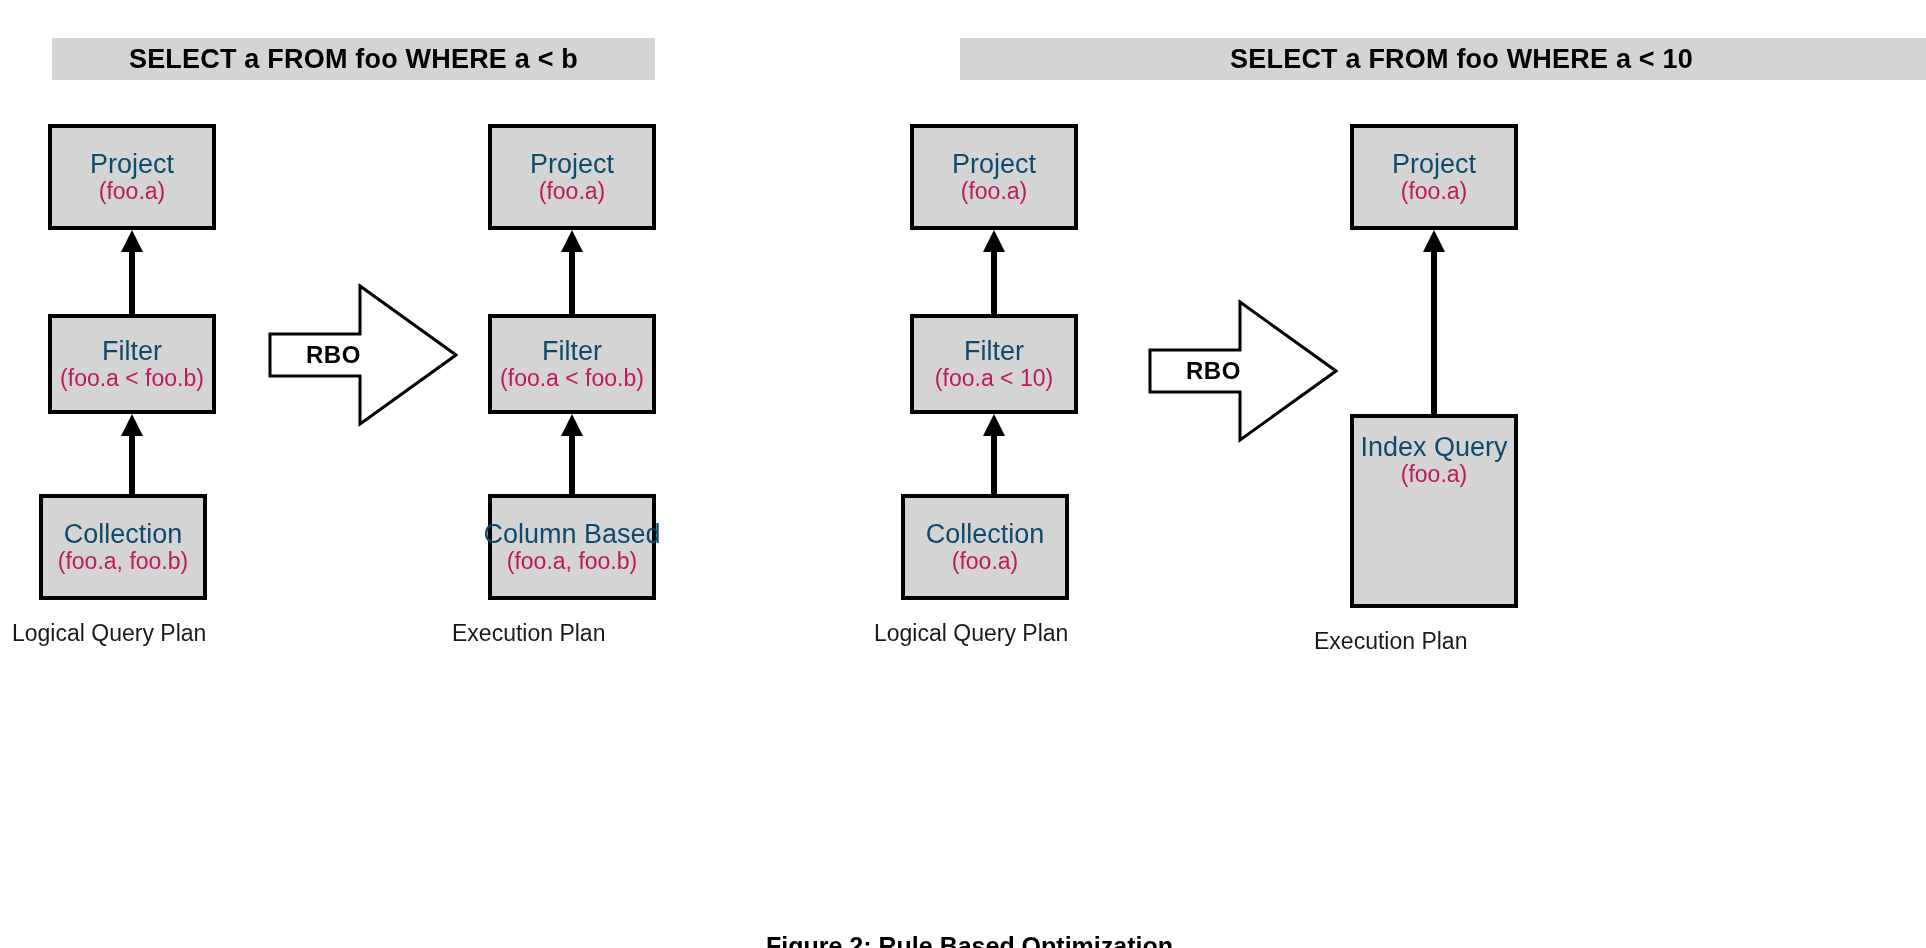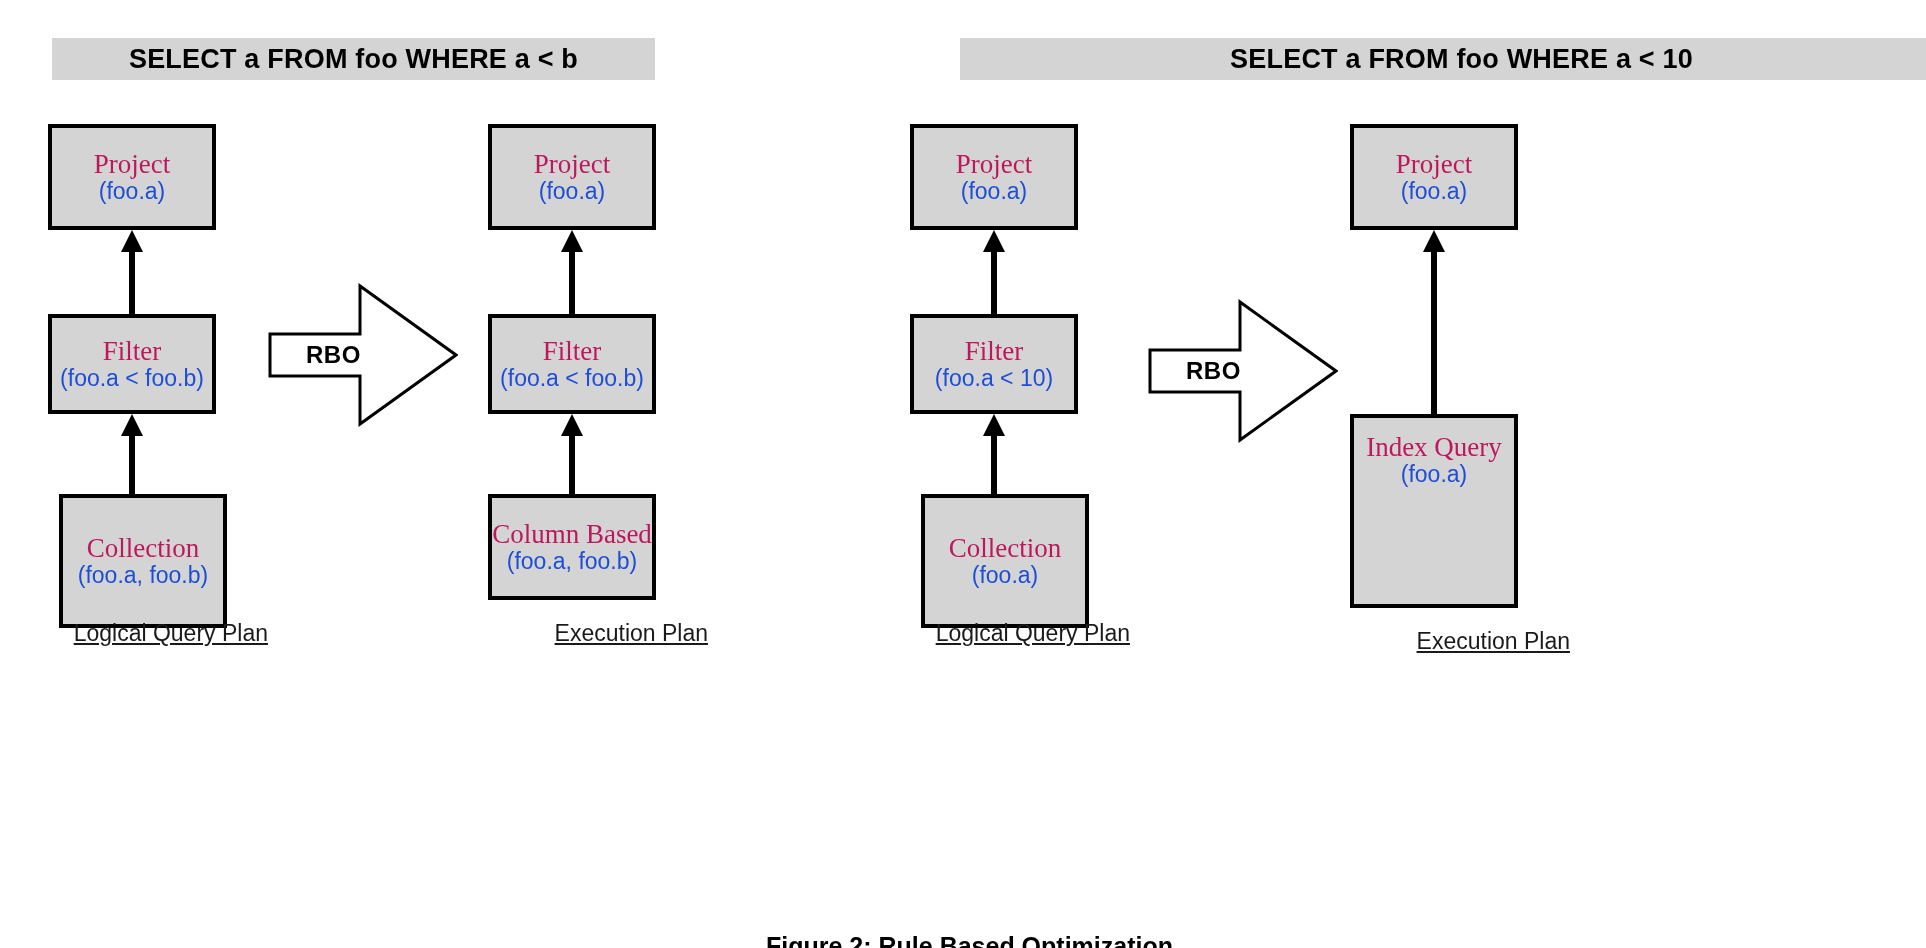--- a/index.html
+++ b/index.html
@@ -59,39 +59,38 @@
     display: flex;
     flex-direction: column;
     align-items: center;
     justify-content: center;
     text-align: center;
     line-height: 1.12;
     white-space: nowrap;
   }
   .op-title {
     font-size: 27px;
-    color: #be185d;
-    font-family: Liberation Serif, serif;
+    color: #0c4a6e;
   }
   .op-sub {
     font-size: 23px;
-    color: #1d4ed8;
+    color: #be185d;
   }
   .op-detail {
     font-size: 18px;
     color: #1a1a1a;
     line-height: 1.28;
     margin-top: 26px;
   }
   .op-detail span { display: block; }
 
   
   .box-project    { left: 48px;  top: 0px;   width: 168px; height: 106px; }
   .box-middle     { left: 48px;  top: 190px; width: 168px; height: 100px; }
-  .box-leaf       { left: 59px;  top: 370px; width: 168px; height: 134px; }
+  .box-leaf       { left: 39px;  top: 370px; width: 168px; height: 106px; }
 
   
   #col-2 .box-project { left: 48px; top: 0px;   width: 168px; height: 106px; }
   #col-2 .box-middle  { left: 48px; top: 190px; width: 168px; height: 100px; }
   #col-2 .box-leaf    { left: 48px; top: 370px; width: 168px; height: 106px; }
 
   
   #col-4 .box-project   { left: 48px; top: 0px;   width: 168px; height: 106px; }
   #col-4 .box-indexfilt { left: 48px; top: 290px; width: 168px; height: 194px;
                           justify-content: flex-start; padding-top: 14px; }
@@ -125,27 +124,26 @@
   .arrow-bottom { left: 121px; top: 290px; height: 80px; }
   .arrow-bottom .shaft { top: 16px; height: 64px; }
 
   #col-4 .arrow-long { left: 121px; top: 106px; height: 184px; }
   #col-4 .arrow-long .shaft { top: 16px; height: 168px; }
 
   
   .plan-caption {
     position: absolute;
     top: 496px;
-    left: 4px;
+    left: 12px;
     width: 264px;
-    text-align: right;
+    text-align: left;
     font-size: 23px;
     color: #1a1a1a;
     white-space: nowrap;
-    text-decoration: underline;
   }
   #col-4 .plan-caption { top: 504px; }
 
   
   .rbo-arrow {
     position: absolute;
     width: 190px;
     height: 146px;
   }
   #rbo-left  { left: 268px;  top: 282px; }

